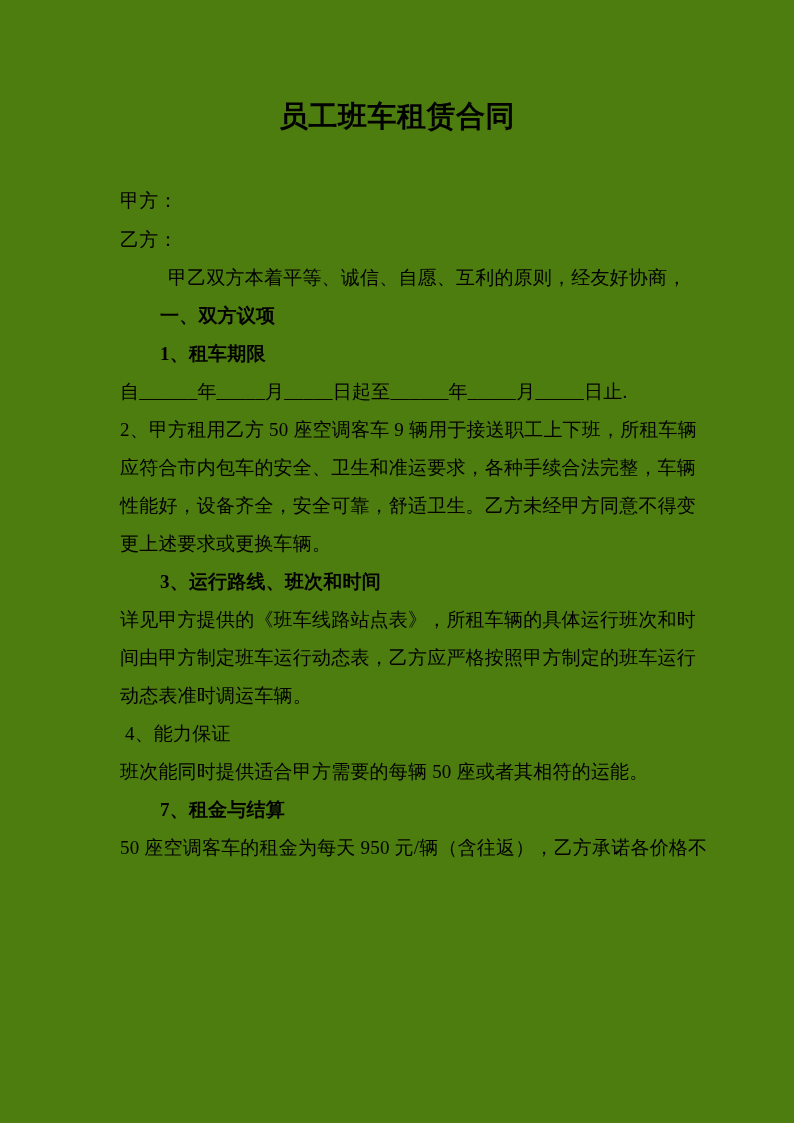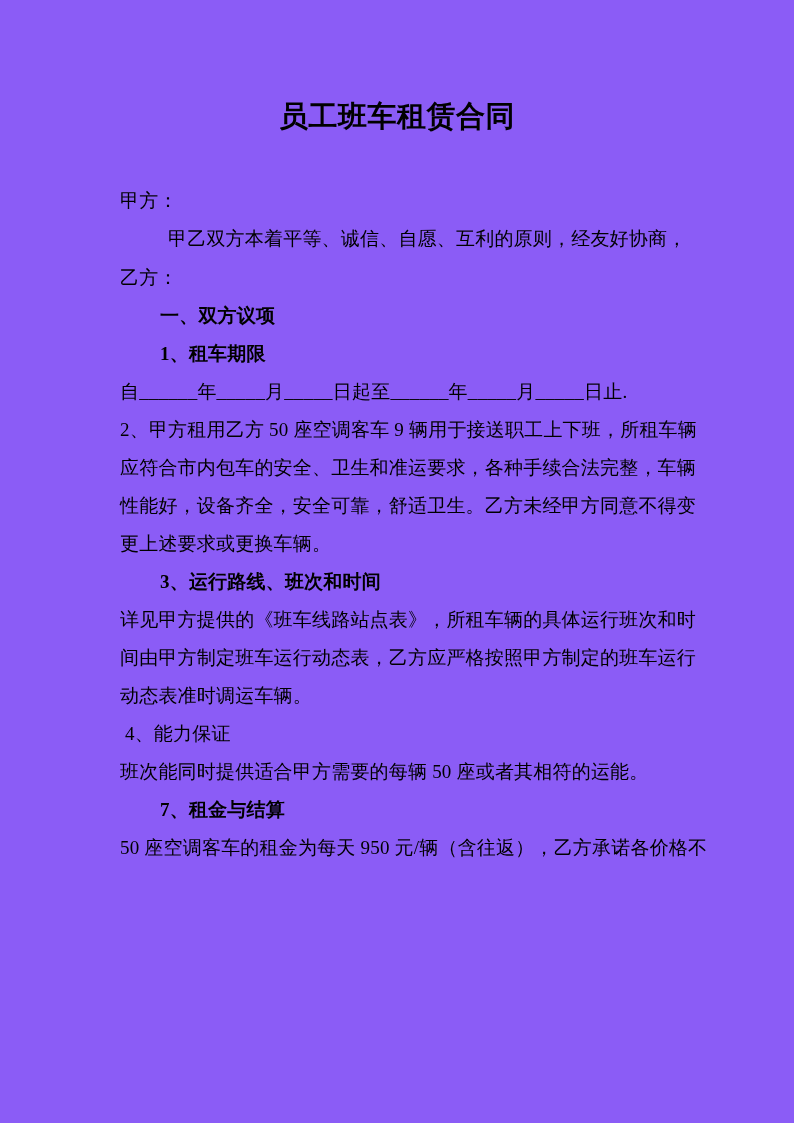--- a/index.html
+++ b/index.html
@@ -5,21 +5,21 @@
   html, body {
     margin: 0;
     padding: 0;
     background: #ffffff;
   }
 
   .page {
     position: relative;
     width: 794px;
     height: 1123px;
-    background: #8b5cf6;
+    background: #4d7c0f;
     overflow: hidden;
     box-sizing: border-box;
   }
 
   
   .doc-title {
     position: absolute;
     left: 0;
     top: 98px;
     width: 794px;
@@ -67,23 +67,23 @@
 <body>
 
 <div class="page">
 
   <div class="doc-title">员工班车租赁合同</div>
 
   <div class="body-block">
 
     <div class="line gap-sm">甲方：</div>
 
+    <div class="line gap-sm">乙方：</div>
+
     <div class="line indent-2">甲乙双方本着平等、诚信、自愿、互利的原则，经友好协商，</div>
-
-    <div class="line gap-sm">乙方：</div>
 
 
     <div class="line bold">一、双方议项</div>
 
     <div class="line bold">1、租车期限</div>
 
     <div class="line">自______年_____月_____日起至______年_____月_____日止.</div>
 
     <div class="line">2、甲方租用乙方 50 座空调客车 9 辆用于接送职工上下班，所租车辆</div>
     <div class="line">应符合市内包车的安全、卫生和准运要求，各种手续合法完整，车辆</div>

